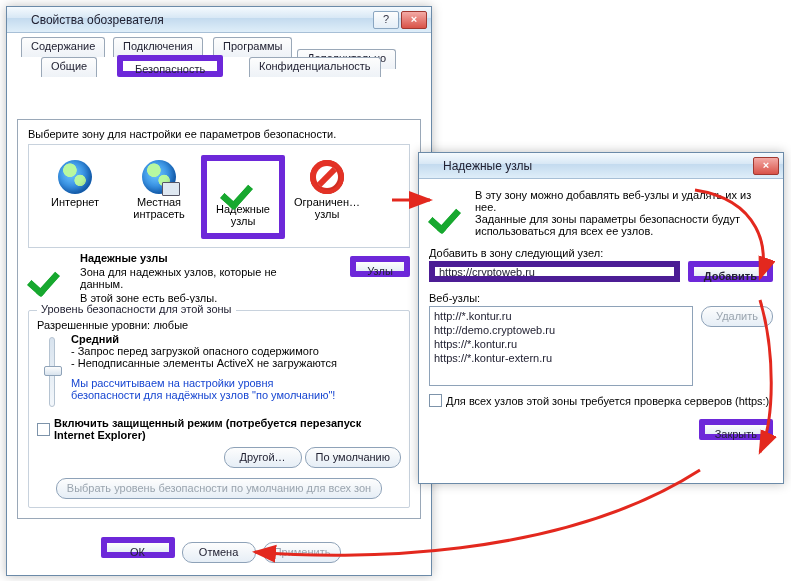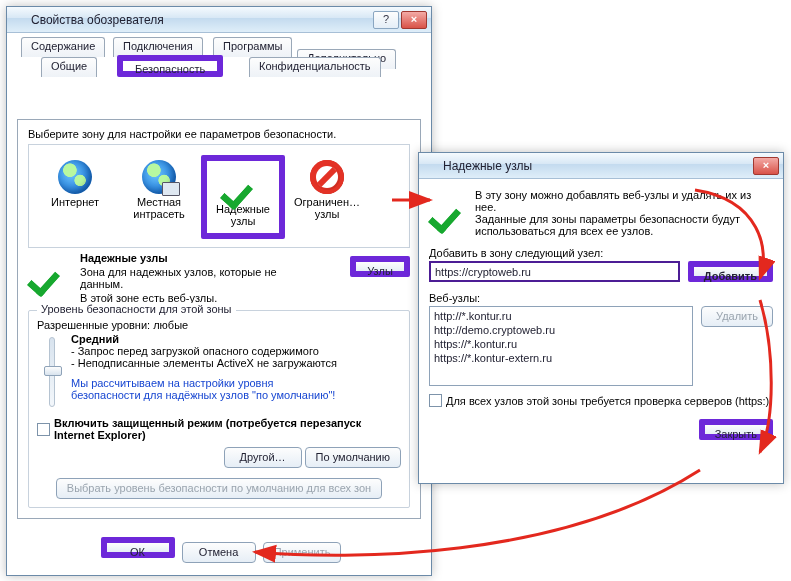--- a/index.html
+++ b/index.html
@@ -113,21 +113,21 @@
   }
   .group > .legend {
     position:absolute; top:-8px; left:8px;
     background:#fff; padding:0 4px; font-size:11px; color:#223;
   }
   .desc { display:flex; gap:8px; margin:4px 0; }
   .desc .checkcol { width:44px; flex:none; }
   .desc b { font-weight:bold; display:block; margin-bottom:2px; }
   .minibtn {
     display:inline-block; min-width:78px; height:21px;
-    border:1px solid #8ea2b8; border-radius:4px;
+    border:1px solid #8ea2b8; border-radius:10px;
     background:linear-gradient(#fdfdfd,#e6eef6);
     font-size:11px; text-align:center; line-height:19px;
     color:#223; padding:0 10px;
   }
   .minibtn.disabled { color:#9aa4ae; }
   .slider-track{
     width:6px;height:70px;background:linear-gradient(#d8e3ee,#f3f7fb);
     border:1px solid #b5c3d1; border-radius:3px; margin:4px 12px;
     position:relative;
   }
@@ -138,21 +138,21 @@
   }
   .checkbox{display:inline-flex;align-items:center;gap:4px;}
   .checkbox .box{width:13px;height:13px;border:1px solid #7d93aa;background:#fff;}
   .hl { border:6px solid #6d28d9; border-radius:2px; }
   .note { color:#1746d1; }
   .footer-btns { text-align:right; margin-top:10px; }
   .footer-btns .minibtn{ min-width:74px; margin-left:4px; }
   
   .field{
     width:100%; height:21px;
-    border:2px solid #4c1d95; background:#fff;
+    border:6px solid #4c1d95; background:#fff;
     padding:2px 4px; font-size:11px; color:#223;
   }
   .listbox{
     width:100%; height:80px;
     border:1px solid #8ea2b8; background:#fff;
     padding:2px 2px; overflow:hidden; font-size:11px;
   }
   .listbox div{ padding:1px 2px; color:#223;}
   .row{display:flex; align-items:flex-start; gap:8px;}
   .row .col{flex:1;}

